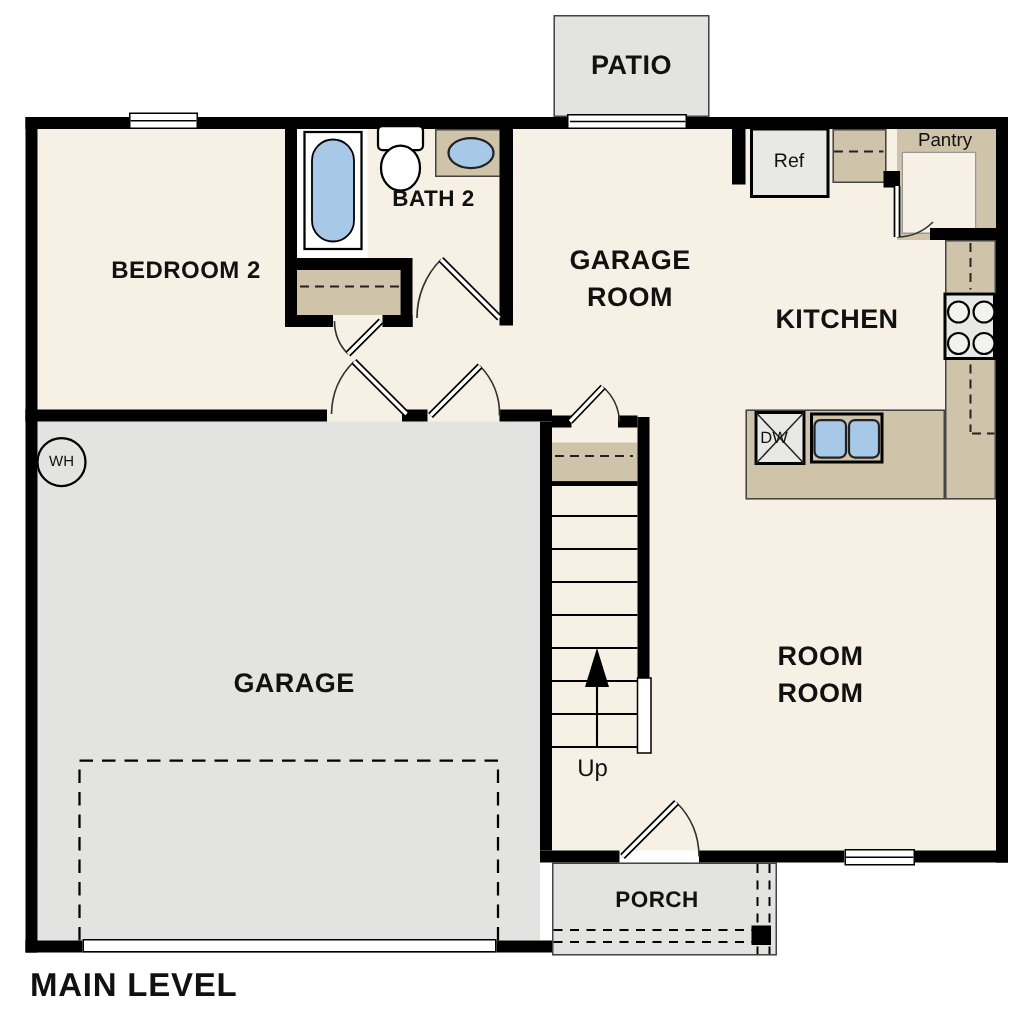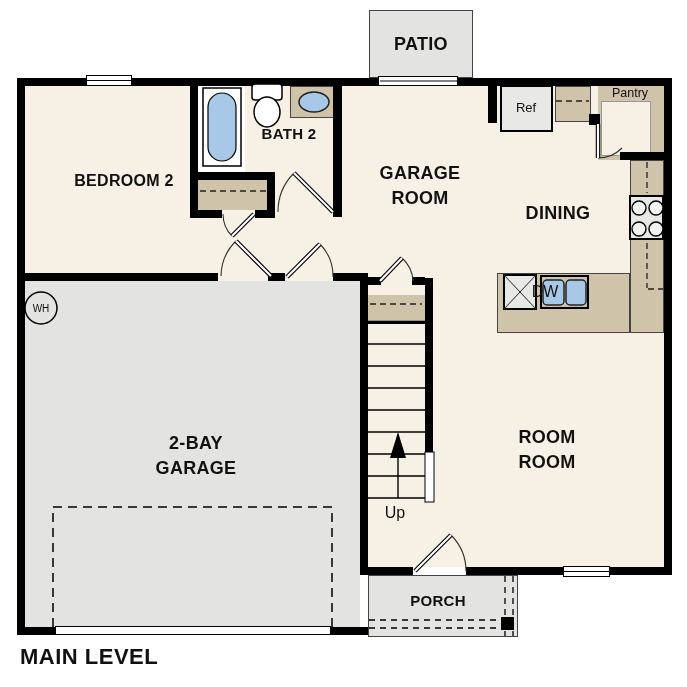--- a/index.html
+++ b/index.html
@@ -176,30 +176,29 @@
 
     <circle cx="41" cy="308" r="16" fill="#e3e3e1" stroke="#000" stroke-width="1.5"></circle>
   </svg>
 
   <div class="lbl" style="left:108px;top:181px;font-size:16px;margin-left:16px;">BEDROOM 2</div>
   <div class="lbl" style="left:289px;top:133px;font-size:15px;">BATH 2</div>
   <div class="lbl" style="left:420px;top:186px;font-size:18px;">
     <span class="line">GARAGE</span>
     <span class="line">ROOM</span>
   </div>
-  <div class="lbl" style="left:558px;top:213px;font-size:18px;">DINING</div>
+  <div class="lbl" style="left:558px;top:213px;font-size:18px;">KITCHEN</div>
   <div class="lbl" style="left:547px;top:450px;font-size:18px;">
     <span class="line">ROOM</span>
     <span class="line">ROOM</span>
   </div>
   <div class="lbl" style="left:196px;top:456px;font-size:18px;">
-    <span class="line">2-BAY</span>
     <span class="line">GARAGE</span>
   </div>
   <div class="lbl" style="left:421px;top:44px;font-size:18px;">PATIO</div>
   <div class="lbl" style="left:438px;top:600px;font-size:15px;">PORCH</div>
   <div class="lbl small" style="left:630px;top:93px;font-size:12.5px;">Pantry</div>
   <div class="lbl small" style="left:526px;top:107px;font-size:13px;text-align:center;">Ref</div>
-  <div class="lbl small" style="left:545px;top:292px;font-size:16px;">DW</div>
+  <div class="lbl small" style="left:516px;top:292px;font-size:11px;">DW</div>
   <div class="lbl small" style="left:41px;top:308px;font-size:10px;">WH</div>
   <div class="lbl small" style="left:395px;top:513px;font-size:16px;">Up</div>
   <div class="abs" style="left:20px;top:644px;font-size:22px;font-weight:700;letter-spacing:.5px;">MAIN LEVEL</div>
 </div>
 
 </body></html>

